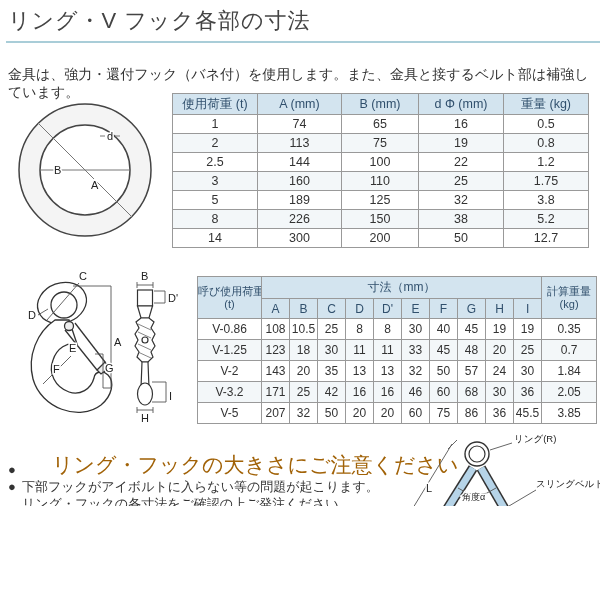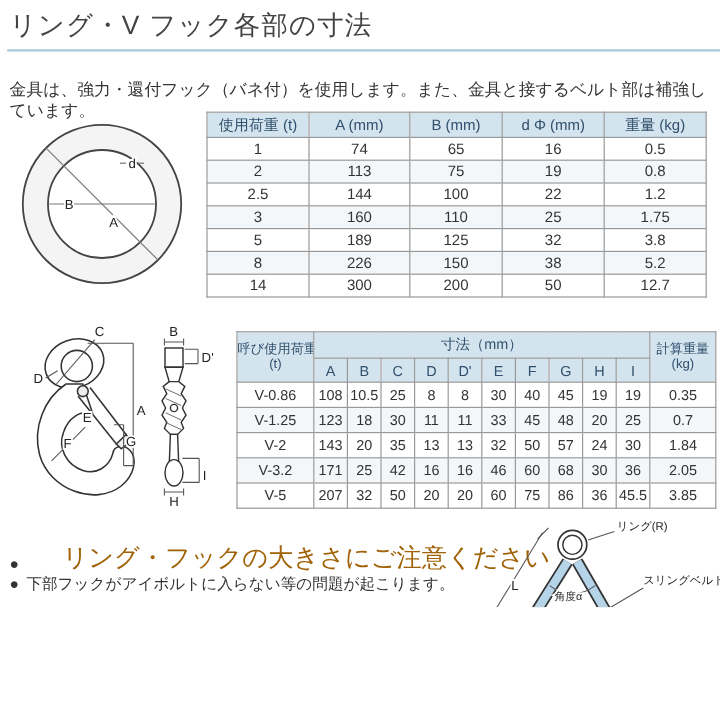--- a/index.html
+++ b/index.html
@@ -313,20 +313,21 @@
   <h2 class="notice-heading">リング・フックの大きさにご注意ください</h2>
 
   <div class="bullets">
     <div class="bullet-line">
       <span class="bullet-marker">●</span>
     </div>
     <div class="bullet-line">
       <span class="bullet-marker">●</span>
       <span>下部フックがアイボルトに入らない等の問題が起こります。</span>
     </div>
+    <div class="bullet-cont">リング・フックの各寸法をご確認の上ご発注ください。</div>
   </div>
 
   <svg id="sling-svg" width="212" height="172" viewBox="0 0 212 172">
     <defs>
       <pattern id="hatch" width="7" height="7" patternUnits="userSpaceOnUse" patternTransform="rotate(45)">
         <line x1="0" y1="0" x2="0" y2="7" stroke="#555" stroke-width="1.1"></line>
       </pattern>
     </defs>
     <g>
       <rect x="10" y="136" width="160" height="22" fill="url(#hatch)" stroke="#333" stroke-width="1.2"></rect>

